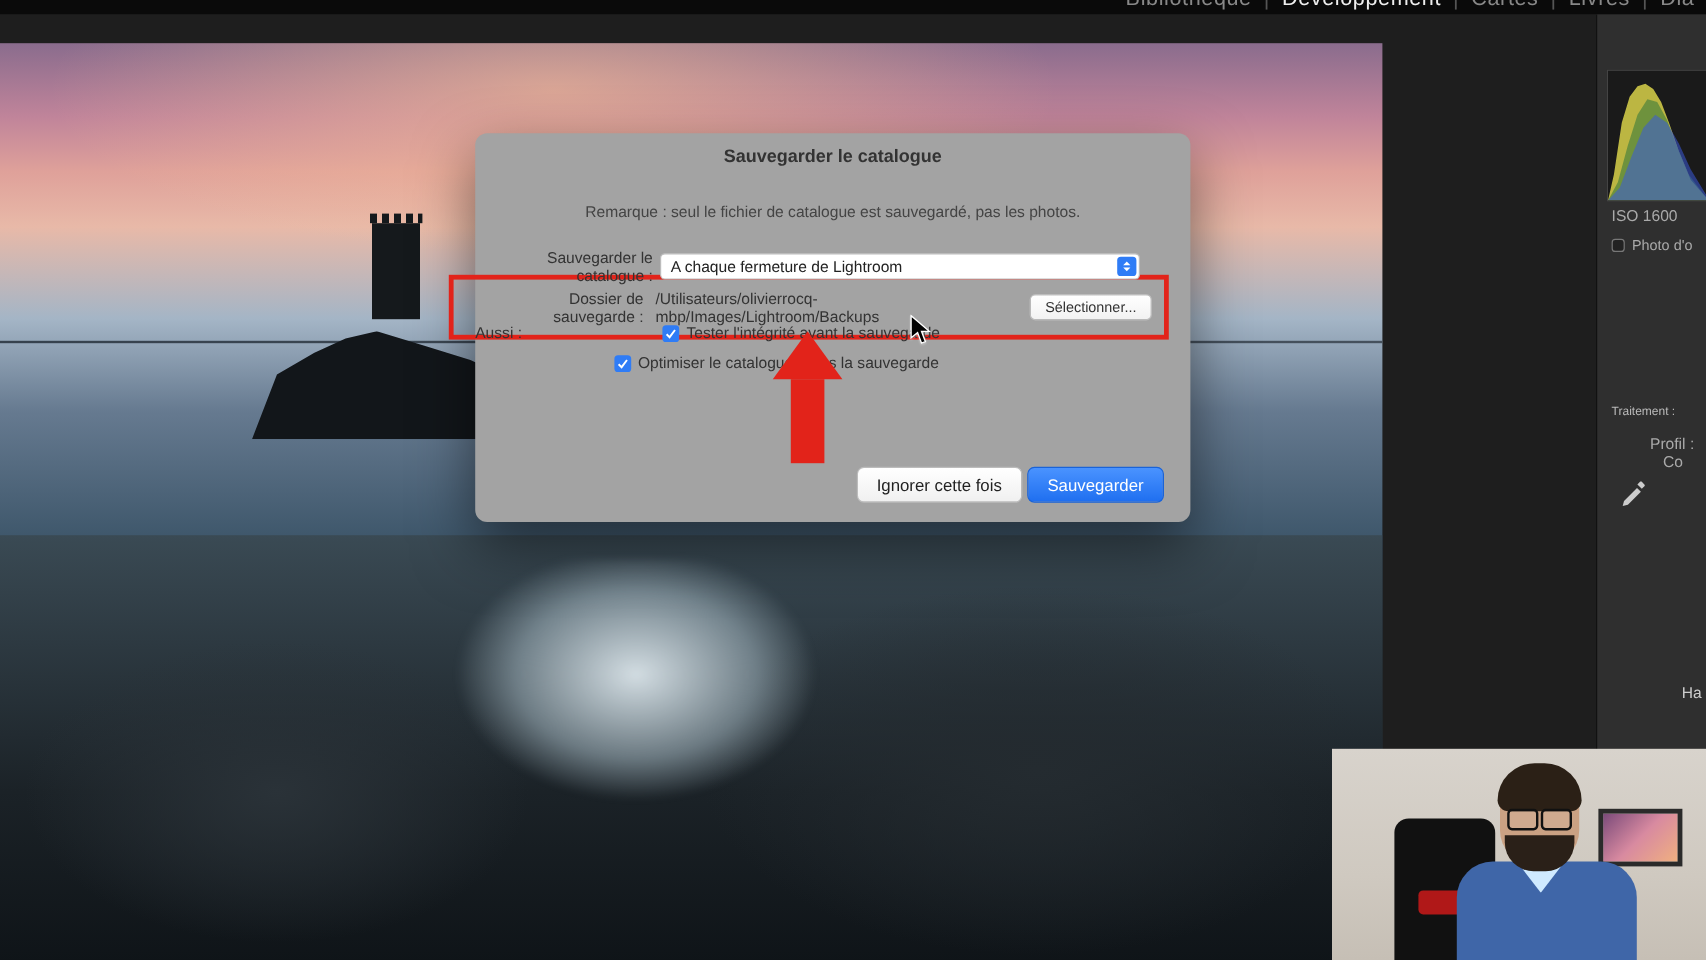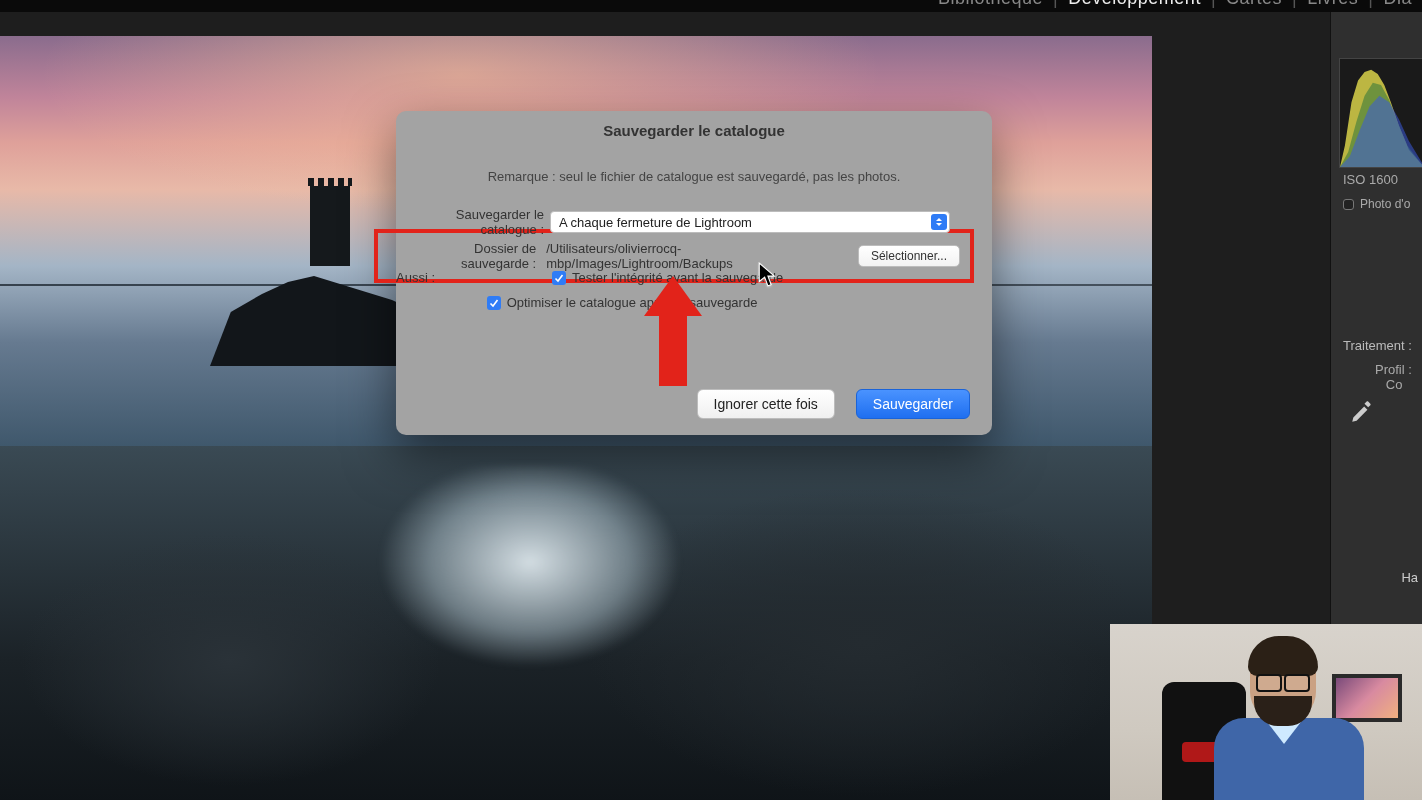--- a/index.html
+++ b/index.html
@@ -84,21 +84,21 @@
     overflow: hidden;
   }
   .histogram-box svg { width: 100%; height: 100%; display: block; }
   .histo-tri {
     position: absolute; left: 10px; top: 50px; width: 12px; height: 12px;
     background: #555; border: 1px solid #777;
   }
   .iso-label { position: absolute; left: 12px; top: 160px; font-size: 13px; color: #aaa; }
   .photo-check { position: absolute; left: 12px; top: 185px; font-size: 12px; color: #aaa; display: flex; align-items: center; gap: 6px; }
   .photo-check .cb { width: 11px; height: 11px; border: 1px solid #777; background: #222; }
-  .treat-label { position: absolute; left: 12px; top: 326px; font-size: 13px; color: #bbb; }
+  .treat-label { position: absolute; left: 12px; top: 326px; font-size: 10px; color: #bbb; }
   .profil-row { position: absolute; left: 12px; top: 350px; font-size: 13px; color: #aaa; margin-left: 32px; }
   .dropper {
     position: absolute; left: 14px; top: 388px; width: 34px; height: 24px;
     display: flex; align-items: center; justify-content: center;
   }
   .dropper svg { width: 26px; height: 26px; }
   .haut-label { position: absolute; right: 4px; top: 558px; font-size: 13px; color: #ccc; }
 
   
   .dialog {
@@ -164,21 +164,21 @@
   .row4 { position: absolute; left: 0; top: 184px; width: 100%; }
   .cb-wrap { display: inline-flex; align-items: center; gap: 6px; font-size: 13px; color: #333; margin-left: 4px; }
   .cb {
     width: 14px; height: 14px; border-radius: 3px;
     background: #2f7cf6; display: inline-flex; align-items: center; justify-content: center;
   }
   .cb svg { width: 10px; height: 10px; }
 
   .dialog-buttons {
     position: absolute; right: 22px; bottom: 16px;
-    display: flex; gap: 21px;
+    display: flex; gap: 4px;
   }
   .btn {
     height: 30px; padding: 0 16px; border-radius: 6px;
     font-size: 14px; display: inline-flex; align-items: center; justify-content: center;
     border: 1px solid #bcbcbc; background: linear-gradient(#fff,#f0f0f0); color: #222;
   }
   .btn.primary {
     background: linear-gradient(#4a93ff,#1f6ff0); color: #fff; border: 1px solid #1a63d8;
   }
 
@@ -337,21 +337,21 @@
         <svg viewBox="0 0 10 10">
             <polyline points="1.5,5.5 4,8 8.5,2" fill="none" stroke="#fff" stroke-width="1.6"></polyline>
           </svg>
       </span>
       <span>Tester l'intégrité avant la sauvegarde</span>
     </span>
   </div>
 
   <div class="field-row row4">
     <span class="field-label">&nbsp;</span>
-    <span class="cb-wrap" style="margin-left:81px;">
+    <span class="cb-wrap" style="margin-left:106px;">
       <span class="cb">
         <svg viewBox="0 0 10 10">
             <polyline points="1.5,5.5 4,8 8.5,2" fill="none" stroke="#fff" stroke-width="1.6"></polyline>
           </svg>
       </span>
       <span>Optimiser le catalogue après la sauvegarde</span>
     </span>
   </div>
 
   <div class="dialog-buttons">

